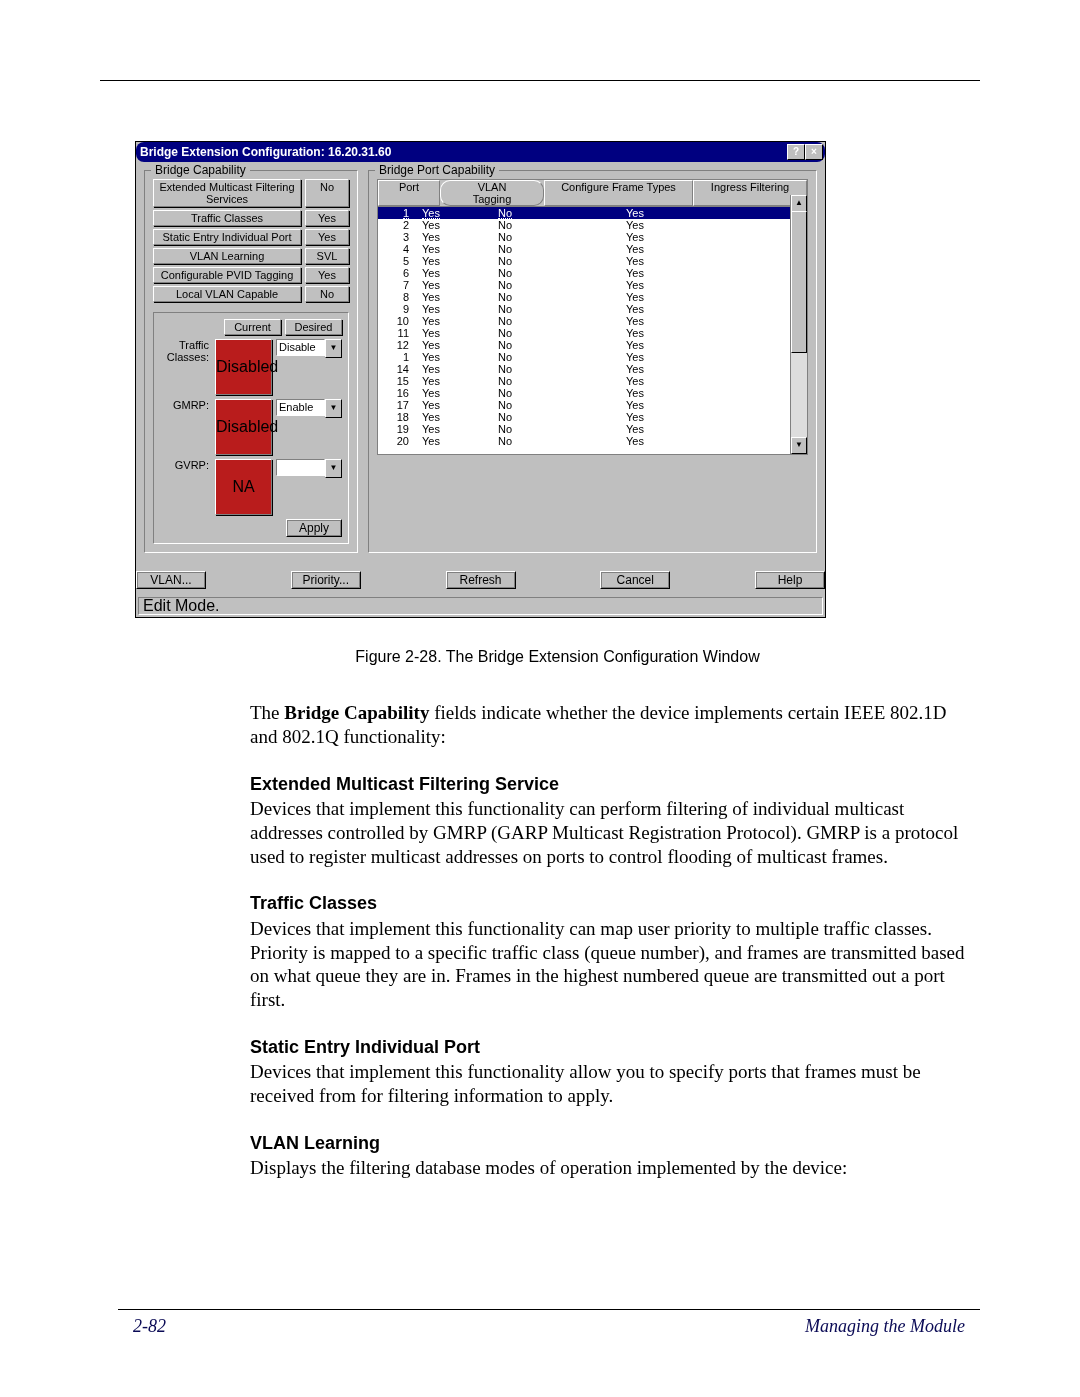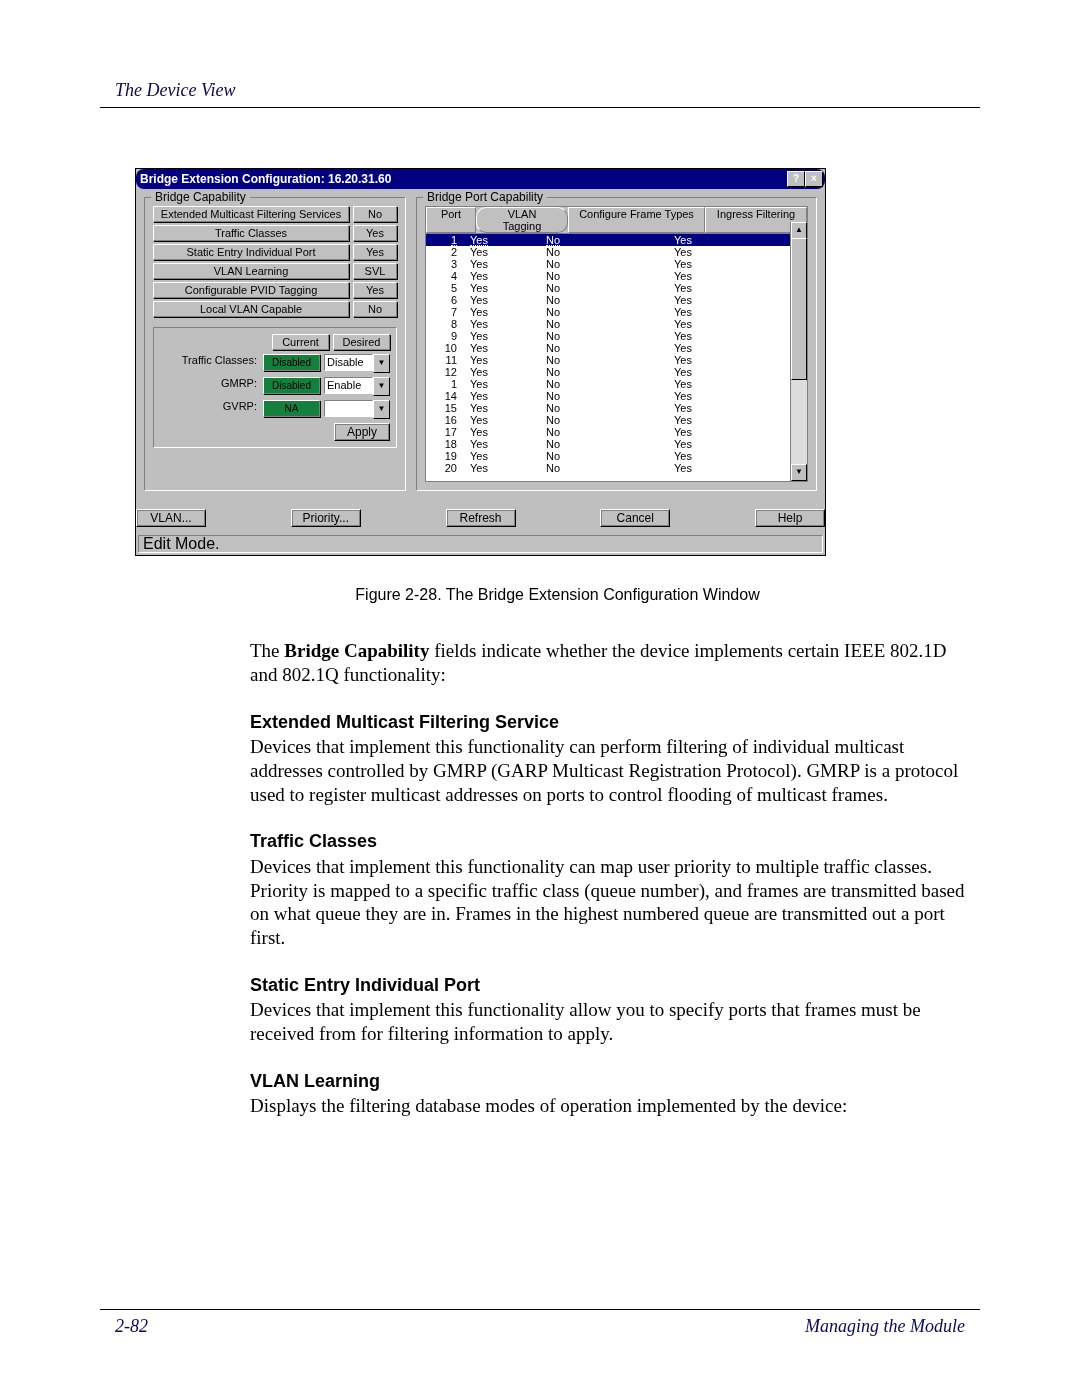--- a/index.html
+++ b/index.html
@@ -144,27 +144,27 @@
     border-bottom: 1px solid #808080;
     padding: 1px 0;
     font-size: 11px;
     box-shadow: 1px 1px 0 #000;
   }
   .set-row { display: flex; align-items: flex-start; margin-bottom: 4px; }
   .set-label { flex: 1; text-align: right; padding-right: 6px; font-size: 11px;}
   .set-cur {
     width: 55px;
     text-align: center;
-    background: #15803d;
+    background: #b91c1c;
     border-top: 1px solid #fff;
     border-left: 1px solid #fff;
     border-right: 1px solid #808080;
     border-bottom: 1px solid #808080;
-    padding: 2px 0;
-    font-size: 10px;
+    padding: 18px 0;
+    font-size: 16px;
     box-shadow: 1px 1px 0 #000;
   }
   .set-desired {
     width: 43px;
     margin-left: 4px;
     background: #fff;
     border: 1px solid #808080;
     border-right-color: #fff;
     border-bottom-color: #fff;
     padding: 0 2px;
@@ -208,21 +208,21 @@
   .port-header {
     display: flex;
     background: #c0c0c0;
     border-bottom: 1px solid #808080;
   }
   .port-header div {
     border-top: 1px solid #fff;
     border-left: 1px solid #fff;
     border-right: 1px solid #808080;
     border-bottom: 1px solid #808080;
-    padding: 0 10px;
+    padding: 0 16px;
     text-align: center;
     font-size: 11px;
   }
   .col-port { width: 28px; text-align: right;}
   .col-tag { width: 70px; border-radius: 10px; }
   .col-cfg { width: 115px; }
   .col-ing { width: 80px; }
   .port-body { }
   .port-row { display: flex; }
   .port-row.selected { background: #000080; color: #fff; }
@@ -313,42 +313,41 @@
     font-family: Arial, sans-serif;
     font-weight: bold;
     font-size: 18px;
     margin-top: 24px;
     margin-bottom: 2px;
   }
 
   .footer {
     position: absolute;
     bottom: 60px;
-    left: 100px;
+    left: 118px;
     right: 100px;
   }
   .footer-rule {
     border: none;
     border-top: 1.5px solid #000;
     margin-bottom: 6px;
   }
   .footer-row {
     display: flex;
     justify-content: space-between;
     font-style: italic;
     color: #0a0a55;
     font-size: 18px;
     padding: 0 15px;
   }
 </style>
 </head>
 <body>
 
 <div class="page">
-  <div class="header-title">The Device View</div>
   <hr class="header-rule">
 
   <div class="figure-area">
     <div class="win">
       <div class="titlebar">
         <span>Bridge Extension Configuration: 16.20.31.60</span>
         <div class="title-btns">
           <div class="title-btn">?</div>
           <div class="title-btn">×</div>
         </div>

